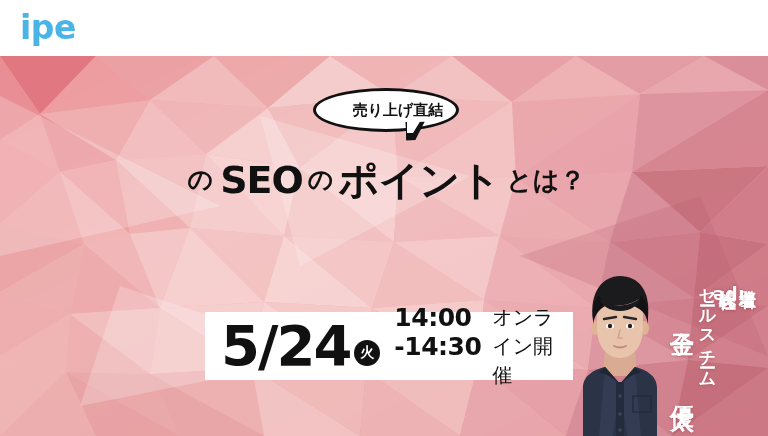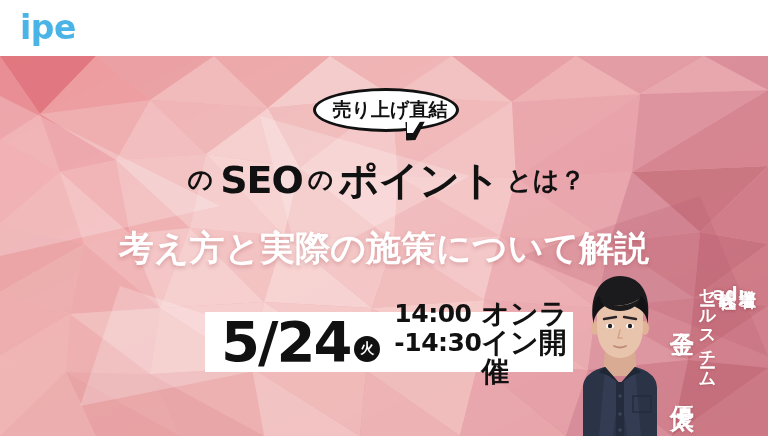--- a/index.html
+++ b/index.html
@@ -43,23 +43,23 @@
     border-top:18px solid #111;
     transform:rotate(-2deg);
   }
   .bubble .bub-tail-in{
     position:absolute;left:94px;top:32px;width:0;height:0;
     border-left:6px solid #fff;
     border-right:8px solid transparent;
     border-top:13px solid #fff;
   }
   .bubble .bub-text{
-    position:absolute;left:4px;top:0;width:146px;height:44px;
+    position:absolute;left:12px;top:0;width:146px;height:44px;
     display:flex;align-items:center;justify-content:center;
-    font-size:19px;font-weight:700;color:#111;letter-spacing:0px;
+    font-size:15px;font-weight:700;color:#111;letter-spacing:0px;
     font-family:"DejaVu Sans",sans-serif;
   }
 
   
   .headline{
     position:absolute;left:0;top:152px;width:768px;height:56px;z-index:20;
     display:flex;align-items:center;justify-content:center;
     white-space:nowrap;
     font-family:"DejaVu Sans",sans-serif;
   }
@@ -78,21 +78,21 @@
   .subhead{
     position:absolute;left:0;top:225px;width:768px;z-index:20;
     text-align:center;white-space:nowrap;
     font-family:"DejaVu Sans",sans-serif;
     font-size:35px;font-weight:700;color:#ffffff;letter-spacing:0px;
     text-shadow:0 2px 4px rgba(150,60,70,0.30);
   }
 
   
   .datepanel{
-    position:absolute;left:205px;top:312px;width:368px;height:60px;
+    position:absolute;left:205px;top:312px;width:368px;height:68px;
     background:#ffffff;z-index:25;
     display:flex;align-items:center;justify-content:flex-end;
   }
   .dp-left{
     display:flex;align-items:center;padding-left:16px;
   }
   .dp-date{
     font-family:"DejaVu Sans",sans-serif;
     font-size:56px;font-weight:700;color:#111;line-height:58px;letter-spacing:-2px;
   }
@@ -100,21 +100,21 @@
     width:26px;height:26px;border-radius:50%;background:#111;color:#fff;
     display:flex;align-items:center;justify-content:center;
     font-size:14px;font-weight:700;margin-left:4px;margin-top:14px;
     font-family:"DejaVu Sans",sans-serif;
   }
   .dp-right{
     margin-left:14px;display:flex;flex-direction:row;justify-content:center;
     font-family:"DejaVu Sans",sans-serif;
   }
   .dp-time{font-size:25px;font-weight:700;color:#111;line-height:29px;letter-spacing:-0.5px;}
-  .dp-mode{font-size:28px;font-weight:700;color:#111;line-height:29px;letter-spacing:0px;}
+  .dp-mode{font-size:20px;font-weight:400;color:#111;line-height:29px;letter-spacing:0px;}
 
   
   .photo{
     position:absolute;left:561px;top:272px;width:118px;height:164px;z-index:22;
     overflow:hidden;
   }
   .photo svg{display:block;}
 
   
   .vtext{
@@ -272,21 +272,20 @@
   </div>
 
   <div class="headline">
     <span class="hl-sm">の</span>
     <span class="hl-lg-lat">SEO</span>
     <span class="hl-sm">の</span>
     <span class="hl-lg">ポイント</span>
     <span class="hl-tail">とは？</span>
   </div>
 
-  <div class="subhead">考え方と実際の施策について解説</div>
 
   <div class="photo">
     <svg width="118" height="164" viewBox="0 0 118 164">
       <defs>
         <clipPath id="pclip">
             <rect x="0" y="0" width="118" height="164"></rect>
           </clipPath>
       </defs>
       <g clip-path="url(#pclip)">
 

